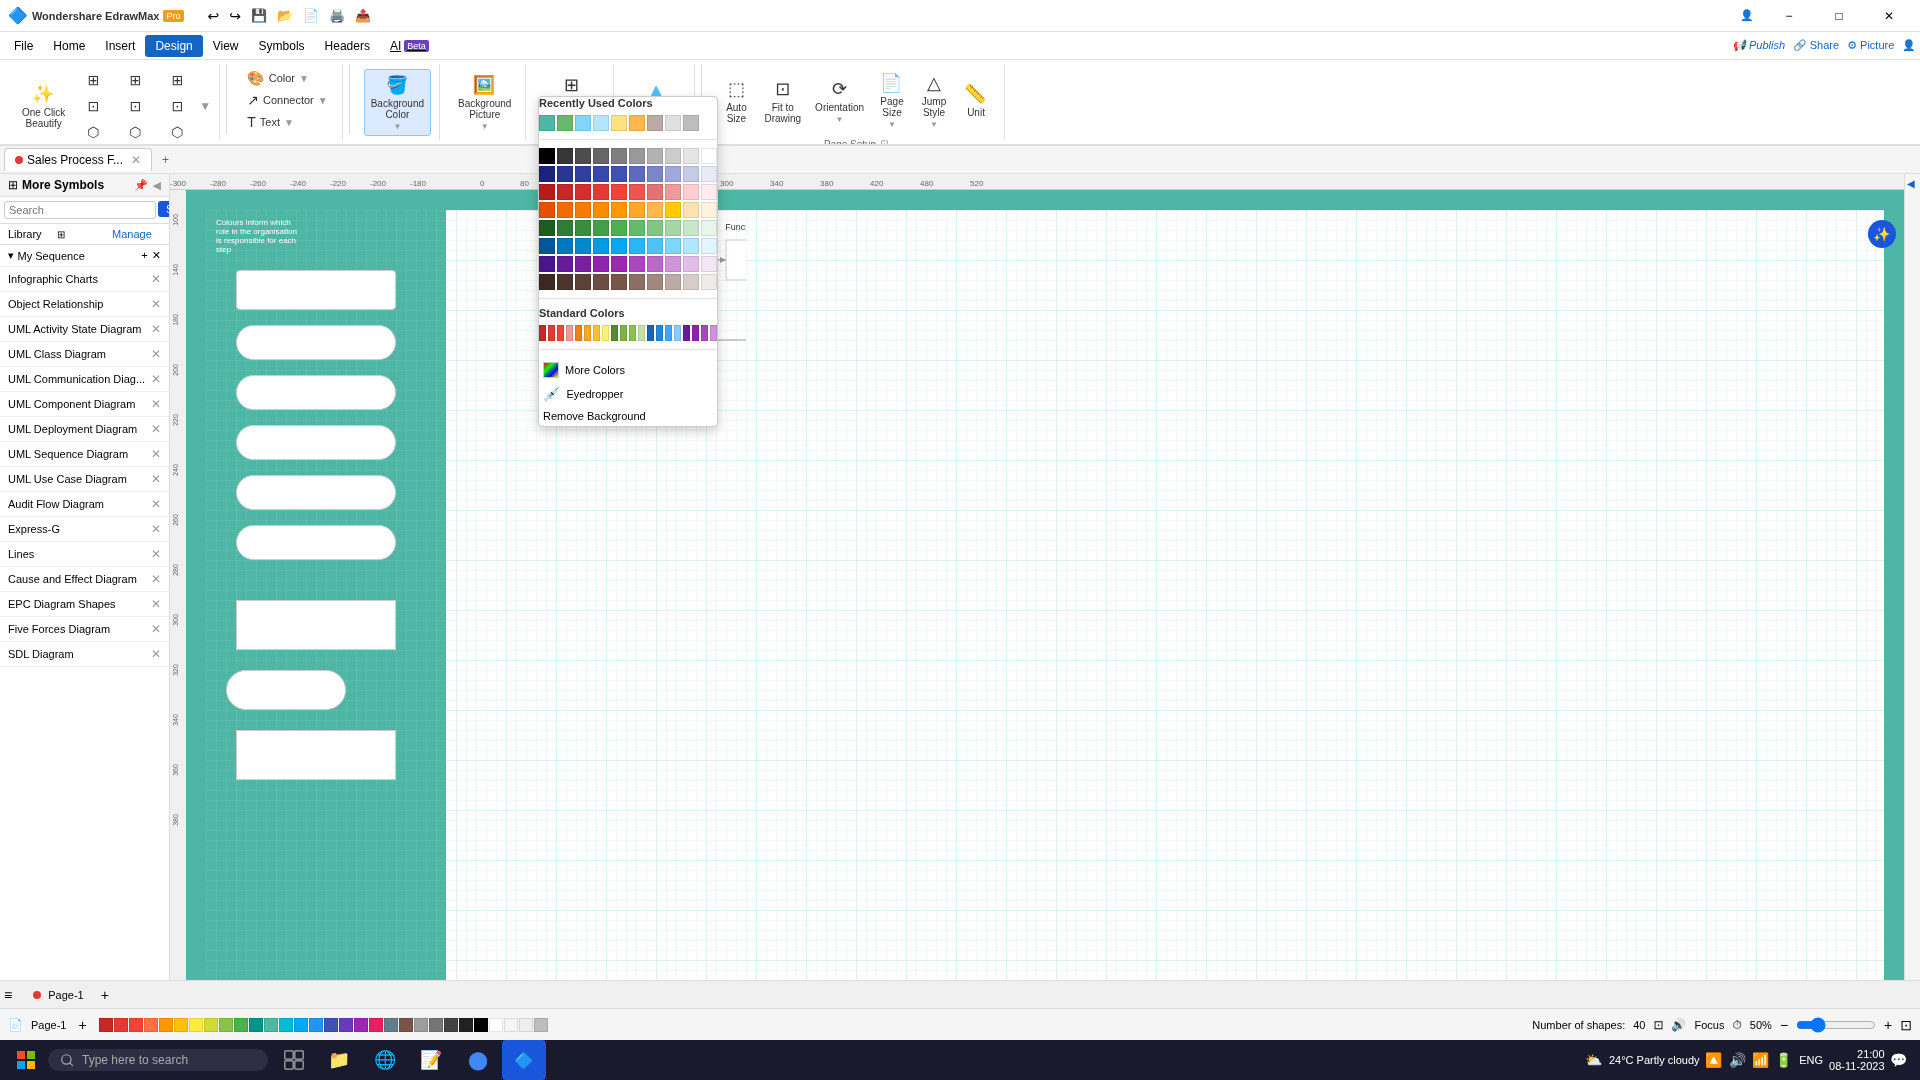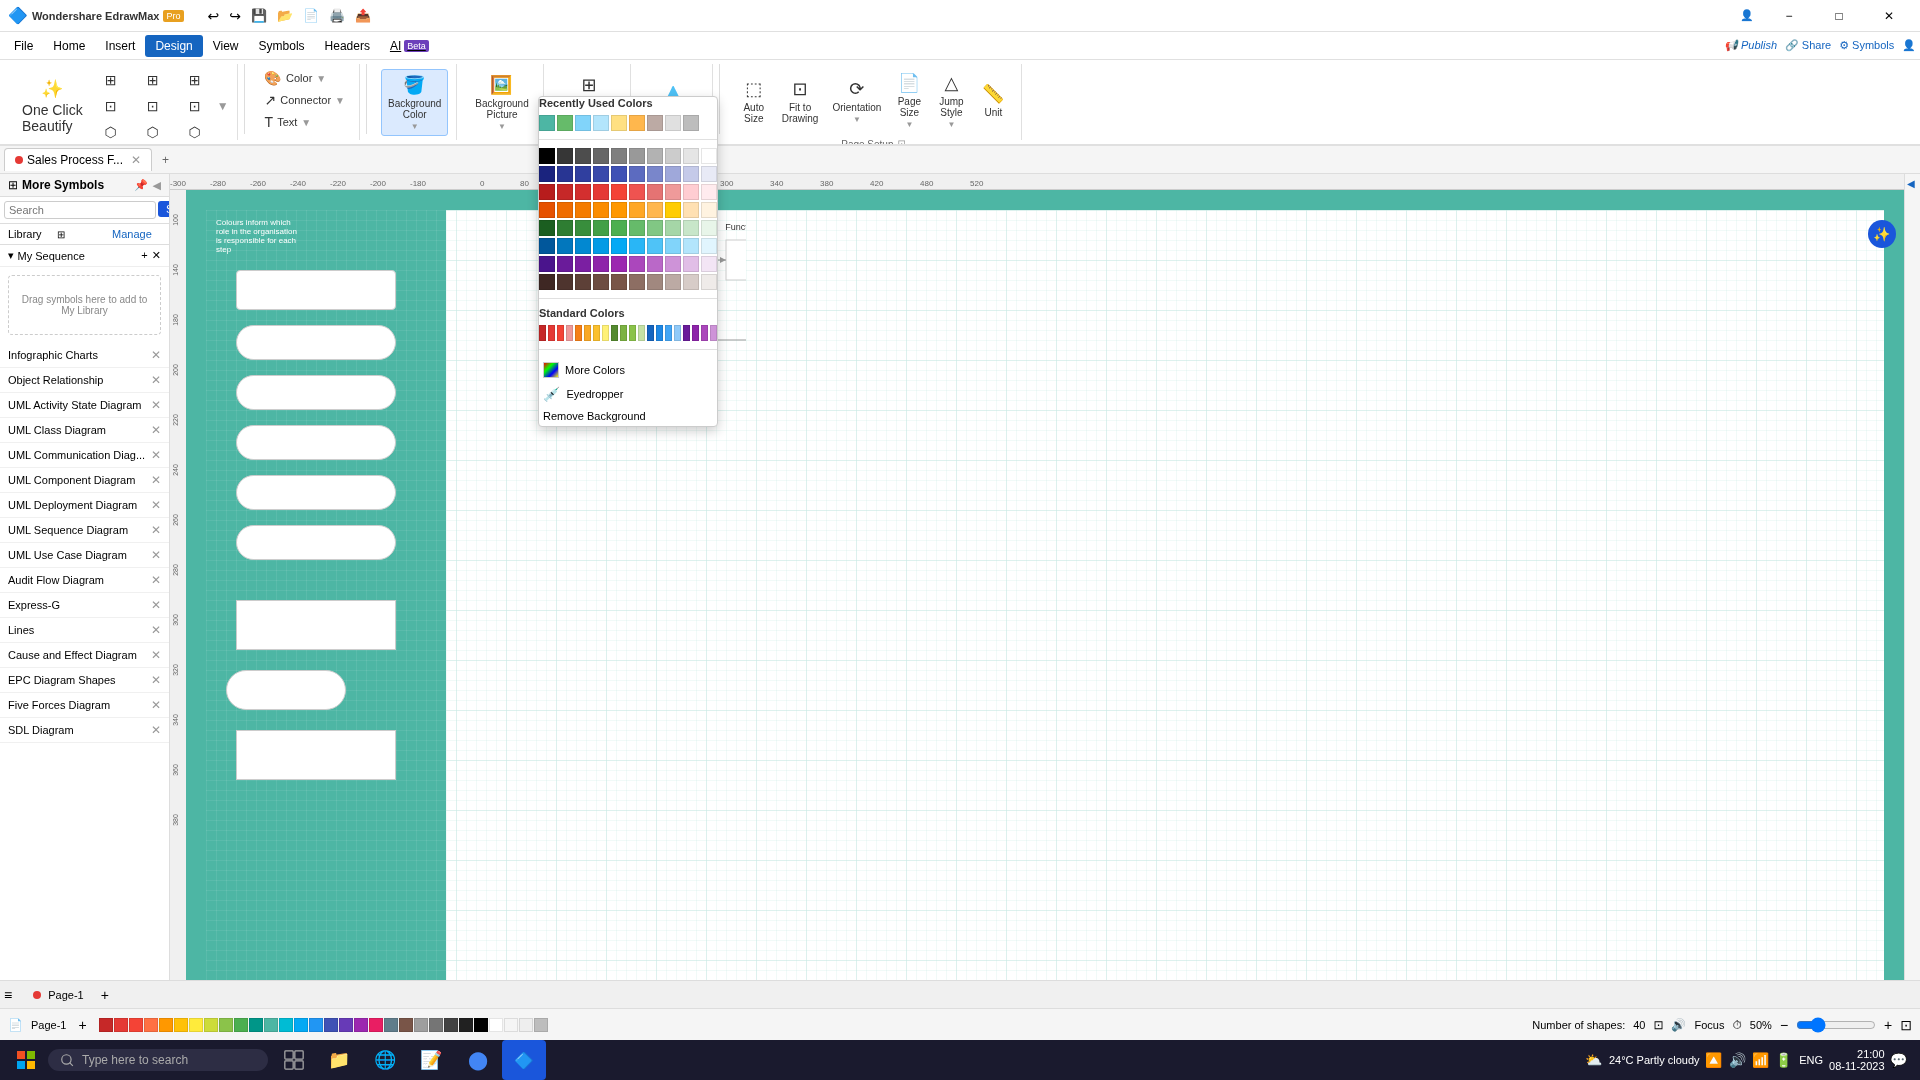--- a/index.html
+++ b/index.html
@@ -129,32 +129,32 @@
   <div class="menu-item active">Design</div>
   <div class="menu-item">View</div>
   <div class="menu-item">Symbols</div>
   <div class="menu-item">Headers</div>
   <div class="menu-item" style="display:flex;align-items:center;gap:3px;text-decoration:underline;">
     AI <span class="ai-badge">Beta</span>
   </div>
   <div class="right-actions">
     <span style="font-size:11px;color:#1565c0;cursor:pointer;font-style:italic;">📢 Publish</span>
     <span style="font-size:11px;color:#1565c0;cursor:pointer;">🔗 Share</span>
-    <span style="font-size:11px;color:#1565c0;cursor:pointer;">⚙ Symbols</span>
+    <span style="font-size:11px;color:#1565c0;cursor:pointer;">⚙ Picture</span>
     <span style="font-size:11px;color:#1565c0;">👤</span>
   </div>
 </div>
 
 <div id="ribbon">
 
   <div class="ribbon-group">
     <div class="ribbon-buttons">
       <div class="rb large">
         <span class="icon">✨</span>
-        <span style="font-size:14px;text-align:left;white-space:pre-line;">One Click
+        <span style="font-size:10px;text-align:center;white-space:pre-line;">One Click
 Beautify</span>
       </div>
       <div style="display:flex;flex-direction:column;gap:2px;">
         <div class="rb">
             <span style="font-size:14px;">⊞</span>
           </div>
         <div class="rb">
             <span style="font-size:14px;">⊡</span>
           </div>
         <div class="rb">
@@ -318,23 +318,20 @@
       <span style="font-size:10px;">⊞</span>
       <span class="manage" style="font-size:11px;color:#1565c0;margin-left:6px;cursor:pointer;">Manage</span>
     </div>
     <div id="my-library">
       <span class="arrow">▾</span>
       <span>My Sequence</span>
       <div class="actions">
         <span style="cursor:pointer;">+</span>
         <span style="cursor:pointer;">✕</span>
       </div>
-    </div>
-    <div id="drop-zone">
-      <span style="font-size:10px;color:#888;text-align:center;">Drag symbols here to add to My Library</span>
     </div>
     <div class="symbol-list">
       <div class="symbol-item">
         <span>Infographic Charts</span>
         <span class="x-btn">✕</span>
       </div>
       <div class="symbol-item">
         <span>Object Relationship</span>
         <span class="x-btn">✕</span>
       </div>

